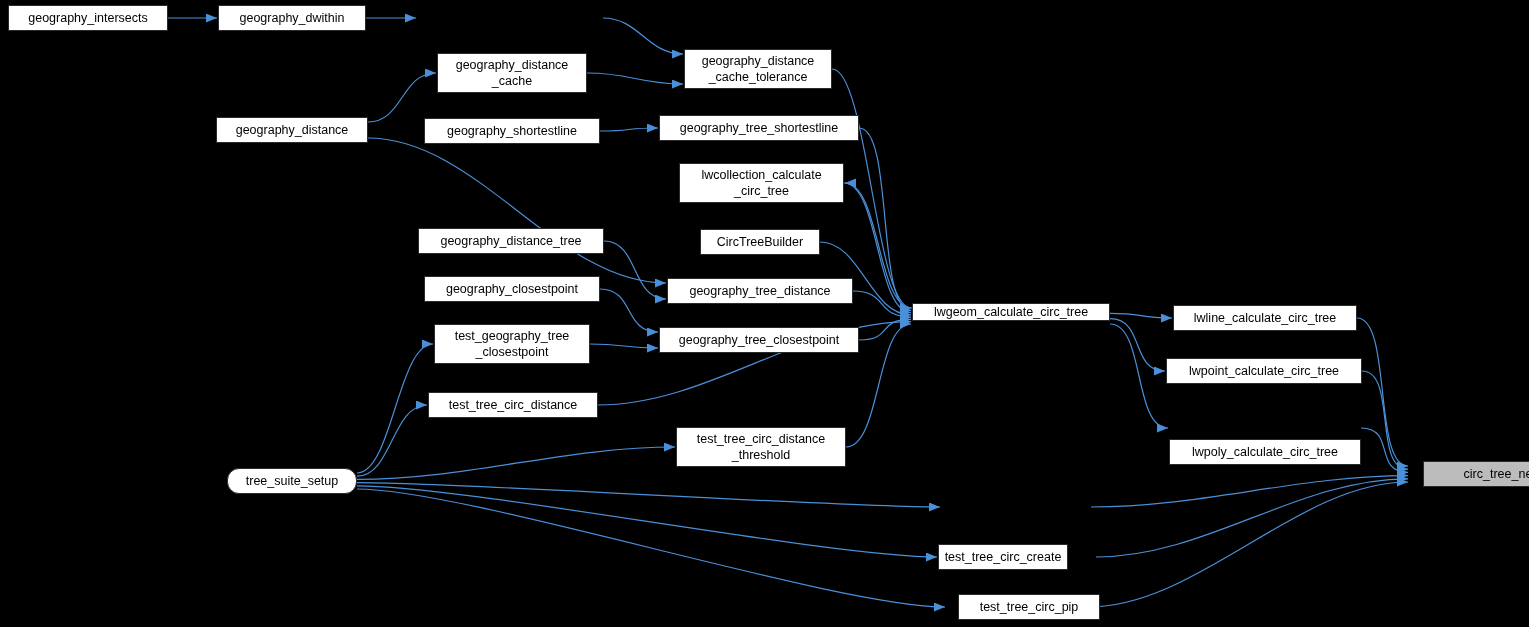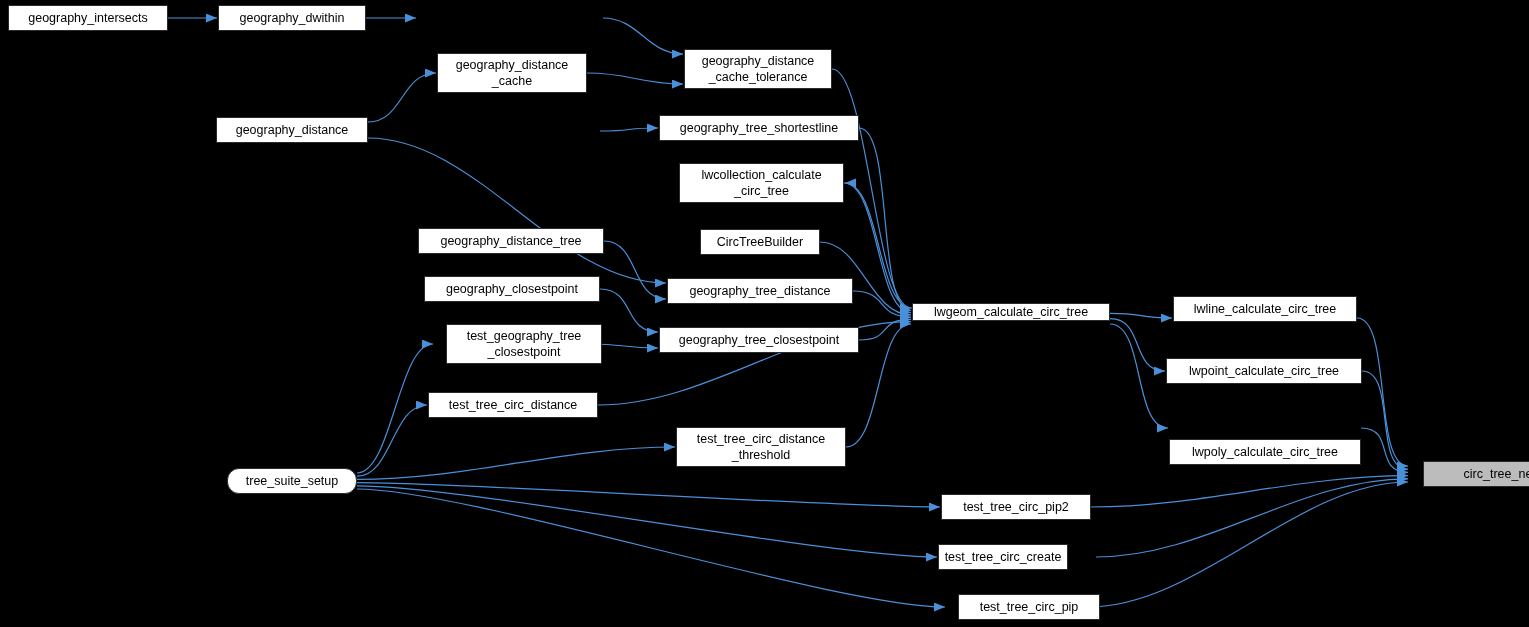--- a/index.html
+++ b/index.html
@@ -90,36 +90,36 @@
       <path d="M 1088 607 C 1198 607, 1298 482, 1408 482" class="edge" marker-end="url(#arrow)"></path>
     </svg>
   <div id="nodes-layer">
       <div class="node" style="left: 8px; top: 5px; width: 160px; height: 26px;">geography_intersects</div>
       <div class="node" style="left: 218px; top: 5px; width: 148px; height: 26px;">geography_dwithin</div>
       <div class="node" style="left: 437px; top: 53px; width: 150px; height: 40px;">geography_distance
 _cache</div>
       <div class="node" style="left: 684px; top: 49px; width: 148px; height: 40px;">geography_distance
 _cache_tolerance</div>
       <div class="node" style="left: 216px; top: 117px; width: 152px; height: 26px;">geography_distance</div>
+      <div class="node" style="left: 424px; top: 118px; width: 176px; height: 26px;">geography_shortestline</div>
       <div class="node" style="left: 659px; top: 115px; width: 200px; height: 26px;">geography_tree_shortestline</div>
       <div class="node" style="left: 679px; top: 163px; width: 165px; height: 40px;">lwcollection_calculate
 _circ_tree</div>
       <div class="node" style="left: 700px; top: 229px; width: 120px; height: 26px;">CircTreeBuilder</div>
       <div class="node" style="left: 418px; top: 228px; width: 186px; height: 26px;">geography_distance_tree</div>
       <div class="node" style="left: 667px; top: 278px; width: 186px; height: 26px;">geography_tree_distance</div>
       <div class="node" style="left: 424px; top: 276px; width: 176px; height: 26px;">geography_closestpoint</div>
       <div class="node" style="left: 912px; top: 303px; width: 198px; height: 18px;">lwgeom_calculate_circ_tree</div>
-      <div class="node" style="left: 446px; top: 324px; width: 156px; height: 40px;">test_geography_tree
+      <div class="node" style="left: 434px; top: 324px; width: 156px; height: 40px;">test_geography_tree
 _closestpoint</div>
       <div class="node" style="left: 659px; top: 327px; width: 200px; height: 26px;">geography_tree_closestpoint</div>
-      <div class="node" style="left: 1173px; top: 296px; width: 184px; height: 26px;">lwline_calculate_circ_tree</div>
+      <div class="node" style="left: 1173px; top: 305px; width: 184px; height: 26px;">lwline_calculate_circ_tree</div>
       <div class="node" style="left: 1166px; top: 358px; width: 196px; height: 26px;">lwpoint_calculate_circ_tree</div>
       <div class="node" style="left: 1169px; top: 415px; width: 192px; height: 26px; margin-top: 24px;">lwpoly_calculate_circ_tree</div>
       <div class="node" style="left: 428px; top: 392px; width: 170px; height: 26px;">test_tree_circ_distance</div>
       <div class="node" style="left: 676px; top: 427px; width: 170px; height: 40px;">test_tree_circ_distance
 _threshold</div>
       <div class="node highlight" style="left: 1423px; top: 461px; width: 112px; height: 26px; padding-left: 47px;">circ_tree_new</div>
       <div class="node" style="left: 227px; top: 468px; width: 130px; height: 26px; border-radius: 12px;">tree_suite_setup</div>
-      <div class="node" style="left: 941px; top: 494px; width: 150px; height: 26px;">test_tree_circ_pip2</div>
       <div class="node" style="left: 938px; top: 544px; width: 130px; height: 26px;">test_tree_circ_create</div>
       <div class="node" style="left: 946px; top: 594px; width: 142px; height: 26px; margin-left: 12px;">test_tree_circ_pip</div>
     </div>
 </div>
 
 </body></html>

